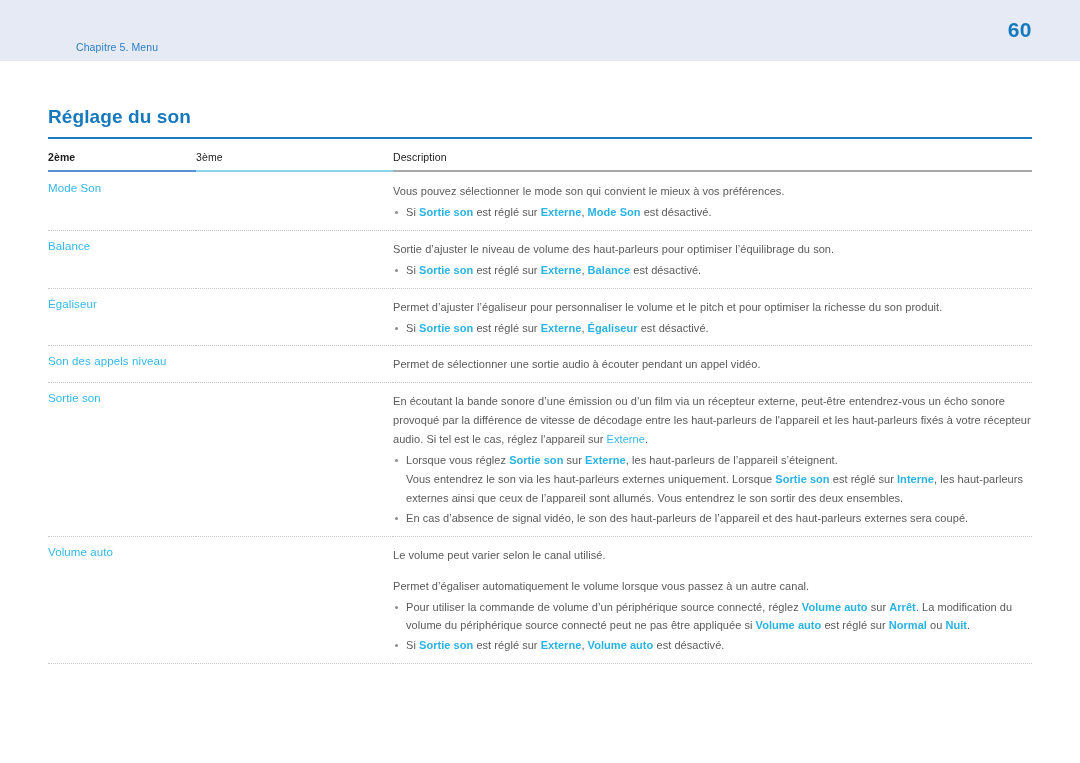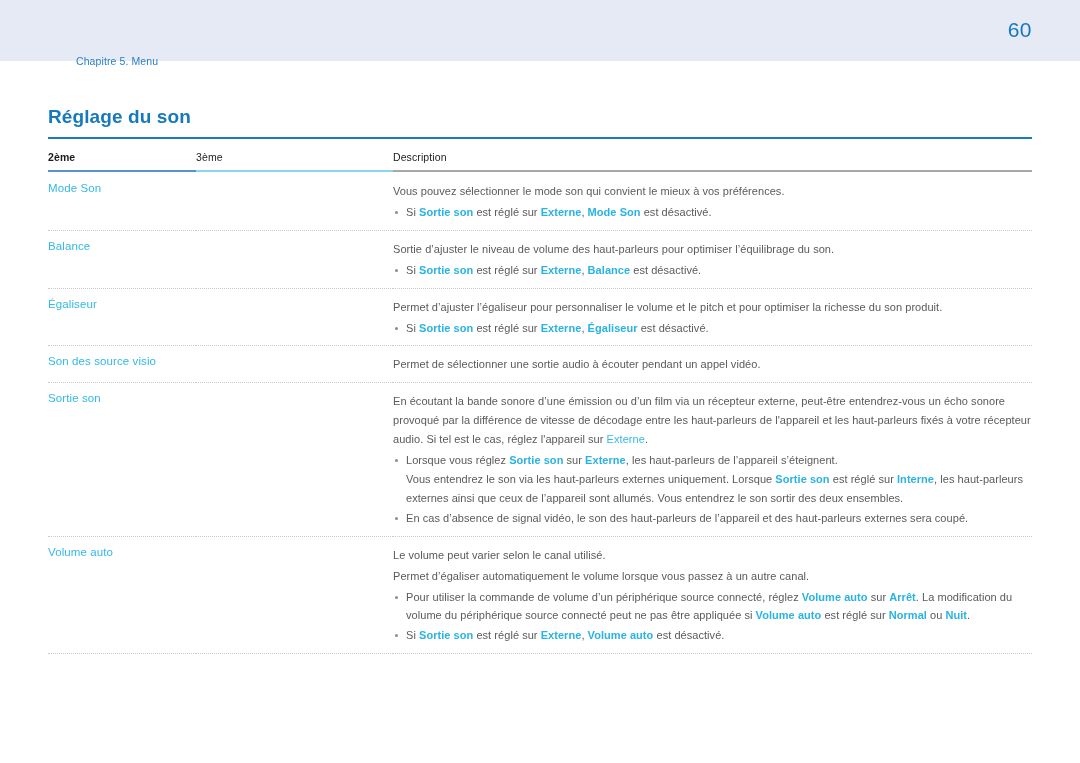--- a/index.html
+++ b/index.html
@@ -19,34 +19,35 @@
   
   .page-header {
     position: relative;
     height: 61px;
     background: #e6eaf5;
     box-sizing: border-box;
   }
   .header-chapter {
     position: absolute;
     left: 76px;
-    top: 55px;
+    top: 41px;
     font-size: 10.5px;
     color: #2a7fc4;
     letter-spacing: .1px;
     white-space: nowrap;
   }
   .header-pageno {
     position: absolute;
     right: 48px;
     top: 19px;
     font-size: 21px;
     color: #1679bd;
     line-height: 1;
     letter-spacing: .5px;
+    font-weight: bold;
   }
 
   
   .page-body {
     position: relative;
     padding: 0 48px;
   }
 
   .section-title {
     margin: 0;
@@ -120,21 +121,21 @@
     font-size: 11px;
     color: #5a5a5a;
     line-height: 1.72;
     letter-spacing: .05px;
     padding-right: 4px;
   }
 
   td.desc p {
     margin: 0 0 0 0;
   }
-  td.desc p + p { margin-top: 2px; }
+  td.desc p + p { margin-top: 12px; }
 
   ul.bullets {
     list-style: none;
     margin: 2px 0 0 0;
     padding: 0;
   }
   ul.bullets > li {
     position: relative;
     padding-left: 13px;
     margin-top: 1px;
@@ -209,21 +210,21 @@
           <td class="lbl">Égaliseur</td>
           <td class="mid"></td>
           <td class="desc">
             <p>Permet d’ajuster l’égaliseur pour personnaliser le volume et le pitch et pour optimiser la richesse du son produit.</p>
             <ul class="bullets">
               <li><span class="plain">Si </span><span class="kw-b">Sortie son</span><span class="plain"> est réglé sur </span><span class="kw-b">Externe</span><span class="plain">, </span><span class="kw-b">Égaliseur</span><span class="plain"> est désactivé.</span></li>
             </ul>
           </td>
         </tr>
         <tr>
-          <td class="lbl">Son des source visio</td>
+          <td class="lbl">Son des appels niveau</td>
           <td class="mid"></td>
           <td class="desc">
             <p>Permet de sélectionner une sortie audio à écouter pendant un appel vidéo.</p>
           </td>
         </tr>
         <tr>
           <td class="lbl">Sortie son</td>
           <td class="mid"></td>
           <td class="desc">
             <p><span class="plain">En écoutant la bande sonore d’une émission ou d’un film via un récepteur externe, peut-être entendrez-vous un écho sonore provoqué par la différence de vitesse de décodage entre les haut-parleurs de l'appareil et les haut-parleurs fixés à votre récepteur audio. Si tel est le cas, réglez l'appareil sur </span><span class="kw">Externe</span><span class="plain">.</span></p>

